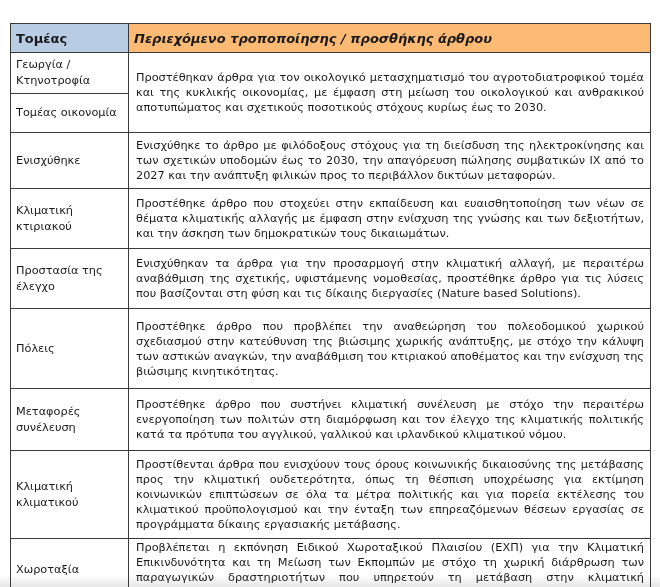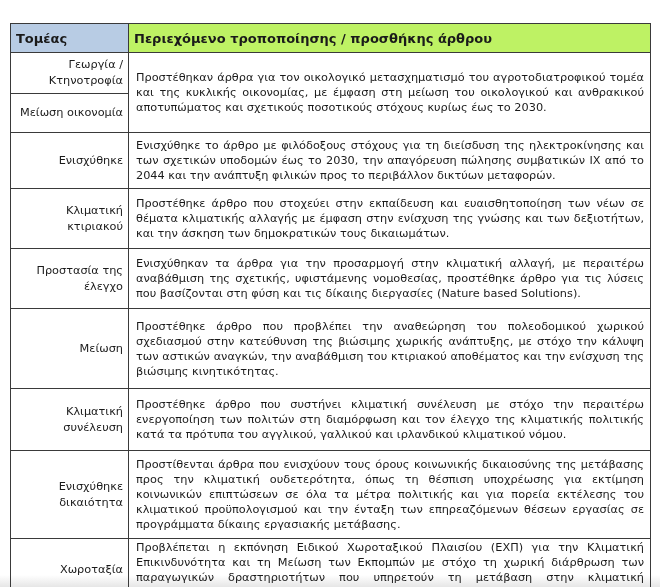--- a/index.html
+++ b/index.html
@@ -7,83 +7,83 @@
          font-family: "DejaVu Sans", sans-serif; color: #1a1a1a; }
   .shade { position: absolute; left: 0; right: 0; bottom: 0; height: 12px;
            background: linear-gradient(#ffffff, #e6e6e6); }
   table.main { position: absolute; left: 10px; top: 23px; width: 640px;
                border-collapse: collapse; table-layout: fixed; }
   table.main td, table.main th { border: 1.3px solid #3a3a3a; vertical-align: middle; }
   col.c1 { width: 118px; }
   col.c2 { width: 522px; }
   th { background: #b8cce4; text-align: left; font-weight: bold;
        font-size: 13px; height: 28px; padding: 0 5px; }
-  td.sector { font-size: 11.3px; line-height: 16px; padding: 0 5px; text-align: right; }
+  td.sector { font-size: 11.3px; line-height: 16px; padding: 0 5px; }
   td.content { font-size: 11.3px; line-height: 15px; padding: 0 6px 0 7px;
                text-align: justify; }
   .content p { margin: 0; }
 </style>
 </head>
 <body>
 
 <div class="shade"></div>
 
 <table class="main">
   <colgroup>
       <col class="c1">
       <col class="c2">
     </colgroup>
   <thead>
     <tr>
       <th style="background: rgb(184, 204, 228);">Τομέας</th>
-      <th style="background: #bef264;">Περιεχόμενο τροποποίησης / προσθήκης άρθρου</th>
+      <th style="background: #fdba74; font-style: italic;">Περιεχόμενο τροποποίησης / προσθήκης άρθρου</th>
     </tr>
   </thead>
   <tbody>
     <tr style="height:41px">
       <td class="sector">Γεωργία / Κτηνοτροφία</td>
       <td class="content" rowspan="2">
         <p>Προστέθηκαν άρθρα για τον οικολογικό μετασχηματισμό του αγροτοδιατροφικού τομέα και της κυκλικής οικονομίας, με έμφαση στη μείωση του οικολογικού και ανθρακικού αποτυπώματος και σχετικούς ποσοτικούς στόχους κυρίως έως το 2030.</p>
       </td>
     </tr>
     <tr style="height:39px">
-      <td class="sector">Μείωση οικονομία</td>
+      <td class="sector">Τομέας οικονομία</td>
     </tr>
     <tr style="height:56px">
       <td class="sector">Ενισχύθηκε</td>
       <td class="content">
-          <p>Ενισχύθηκε το άρθρο με φιλόδοξους στόχους για τη διείσδυση της ηλεκτροκίνησης και των σχετικών υποδομών έως το 2030, την απαγόρευση πώλησης συμβατικών ΙΧ από το 2044 και την ανάπτυξη φιλικών προς το περιβάλλον δικτύων μεταφορών.</p>
+          <p>Ενισχύθηκε το άρθρο με φιλόδοξους στόχους για τη διείσδυση της ηλεκτροκίνησης και των σχετικών υποδομών έως το 2030, την απαγόρευση πώλησης συμβατικών ΙΧ από το 2027 και την ανάπτυξη φιλικών προς το περιβάλλον δικτύων μεταφορών.</p>
         </td>
     </tr>
     <tr style="height:60px">
       <td class="sector">Κλιματική κτιριακού</td>
       <td class="content">
           <p>Προστέθηκε άρθρο που στοχεύει στην εκπαίδευση και ευαισθητοποίηση των νέων σε θέματα κλιματικής αλλαγής με έμφαση στην ενίσχυση της γνώσης και των δεξιοτήτων, και την άσκηση των δημοκρατικών τους δικαιωμάτων.</p>
         </td>
     </tr>
     <tr style="height:60px">
       <td class="sector">Προστασία της έλεγχο</td>
       <td class="content">
           <p>Ενισχύθηκαν τα άρθρα για την προσαρμογή στην κλιματική αλλαγή, με περαιτέρω αναβάθμιση της σχετικής, υφιστάμενης νομοθεσίας, προστέθηκε άρθρο για τις λύσεις που βασίζονται στη φύση και τις δίκαιης διεργασίες (Nature based Solutions).</p>
         </td>
     </tr>
     <tr style="height:80px">
-      <td class="sector">Μείωση</td>
+      <td class="sector">Πόλεις</td>
       <td class="content">
           <p>Προστέθηκε άρθρο που προβλέπει την αναθεώρηση του πολεοδομικού χωρικού σχεδιασμού στην κατεύθυνση της βιώσιμης χωρικής ανάπτυξης, με στόχο την κάλυψη των αστικών αναγκών, την αναβάθμιση του κτιριακού αποθέματος και την ενίσχυση της βιώσιμης κινητικότητας.</p>
         </td>
     </tr>
     <tr style="height:62px">
-      <td class="sector">Κλιματική συνέλευση</td>
+      <td class="sector">Μεταφορές συνέλευση</td>
       <td class="content">
           <p>Προστέθηκε άρθρο που συστήνει κλιματική συνέλευση με στόχο την περαιτέρω ενεργοποίηση των πολιτών στη διαμόρφωση και τον έλεγχο της κλιματικής πολιτικής κατά τα πρότυπα του αγγλικού, γαλλικού και ιρλανδικού κλιματικού νόμου.</p>
         </td>
     </tr>
     <tr style="height:88px">
-      <td class="sector">Ενισχύθηκε δικαιότητα</td>
+      <td class="sector">Κλιματική κλιματικού</td>
       <td class="content">
           <p>Προστίθενται άρθρα που ενισχύουν τους όρους κοινωνικής δικαιοσύνης της μετάβασης προς την κλιματική ουδετερότητα, όπως τη θέσπιση υποχρέωσης για εκτίμηση κοινωνικών επιπτώσεων σε όλα τα μέτρα πολιτικής και για πορεία εκτέλεσης του κλιματικού  προϋπολογισμού και την ένταξη των επηρεαζόμενων θέσεων εργασίας σε προγράμματα δίκαιης εργασιακής μετάβασης.</p>
         </td>
     </tr>
     <tr style="height:62px">
       <td class="sector">Χωροταξία</td>
       <td class="content">
           <p>Προβλέπεται η εκπόνηση Ειδικού Χωροταξικού Πλαισίου (ΕΧΠ) για την Κλιματική Επικινδυνότητα και τη Μείωση των Εκπομπών με στόχο τη χωρική διάρθρωση των παραγωγικών δραστηριοτήτων που υπηρετούν τη μετάβαση στην κλιματική ουδετερότητα και τη μείωση του φυσικού κλιματικού κινδύνου.</p>
         </td>
     </tr>

